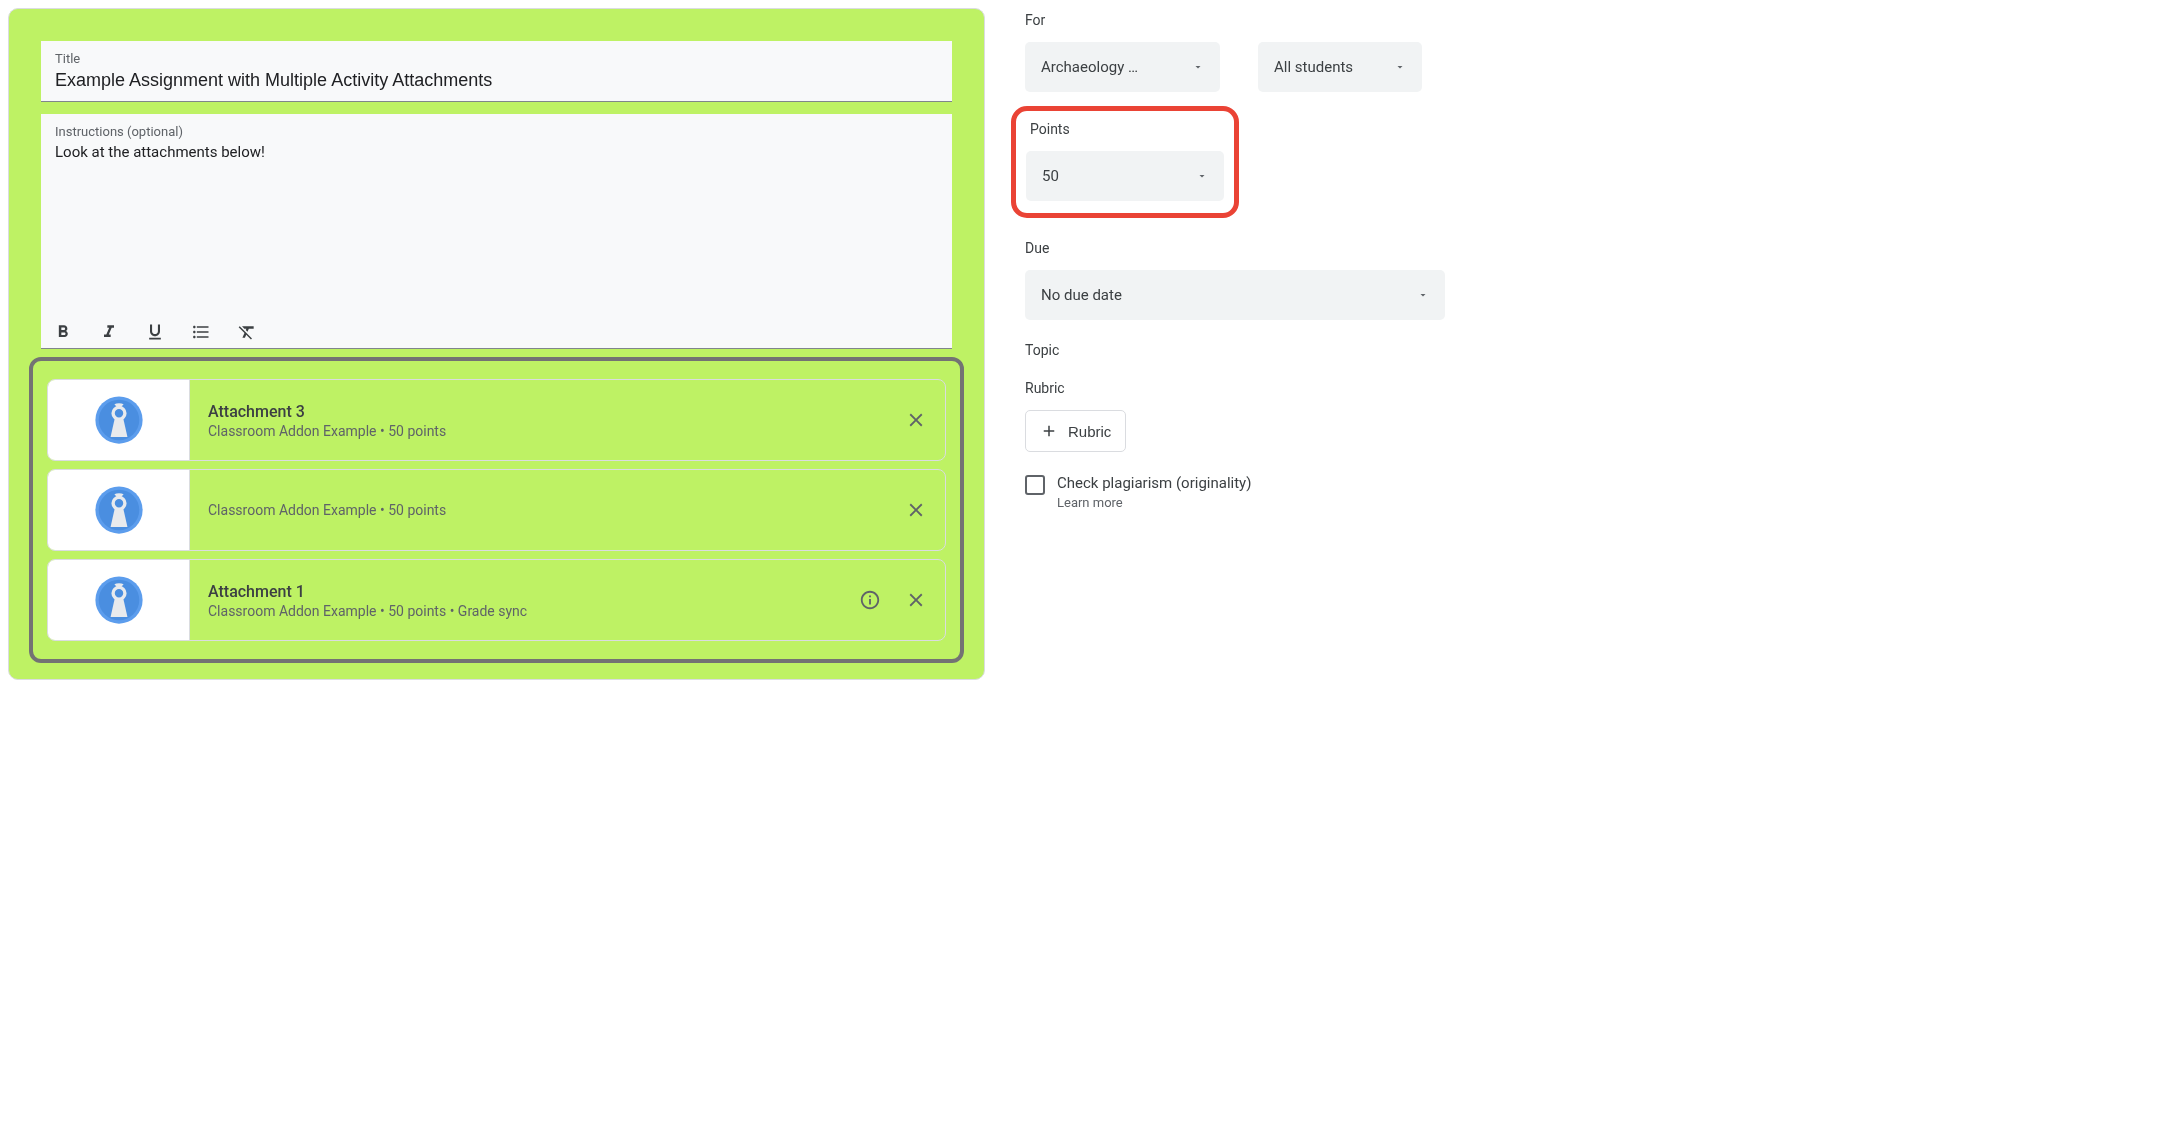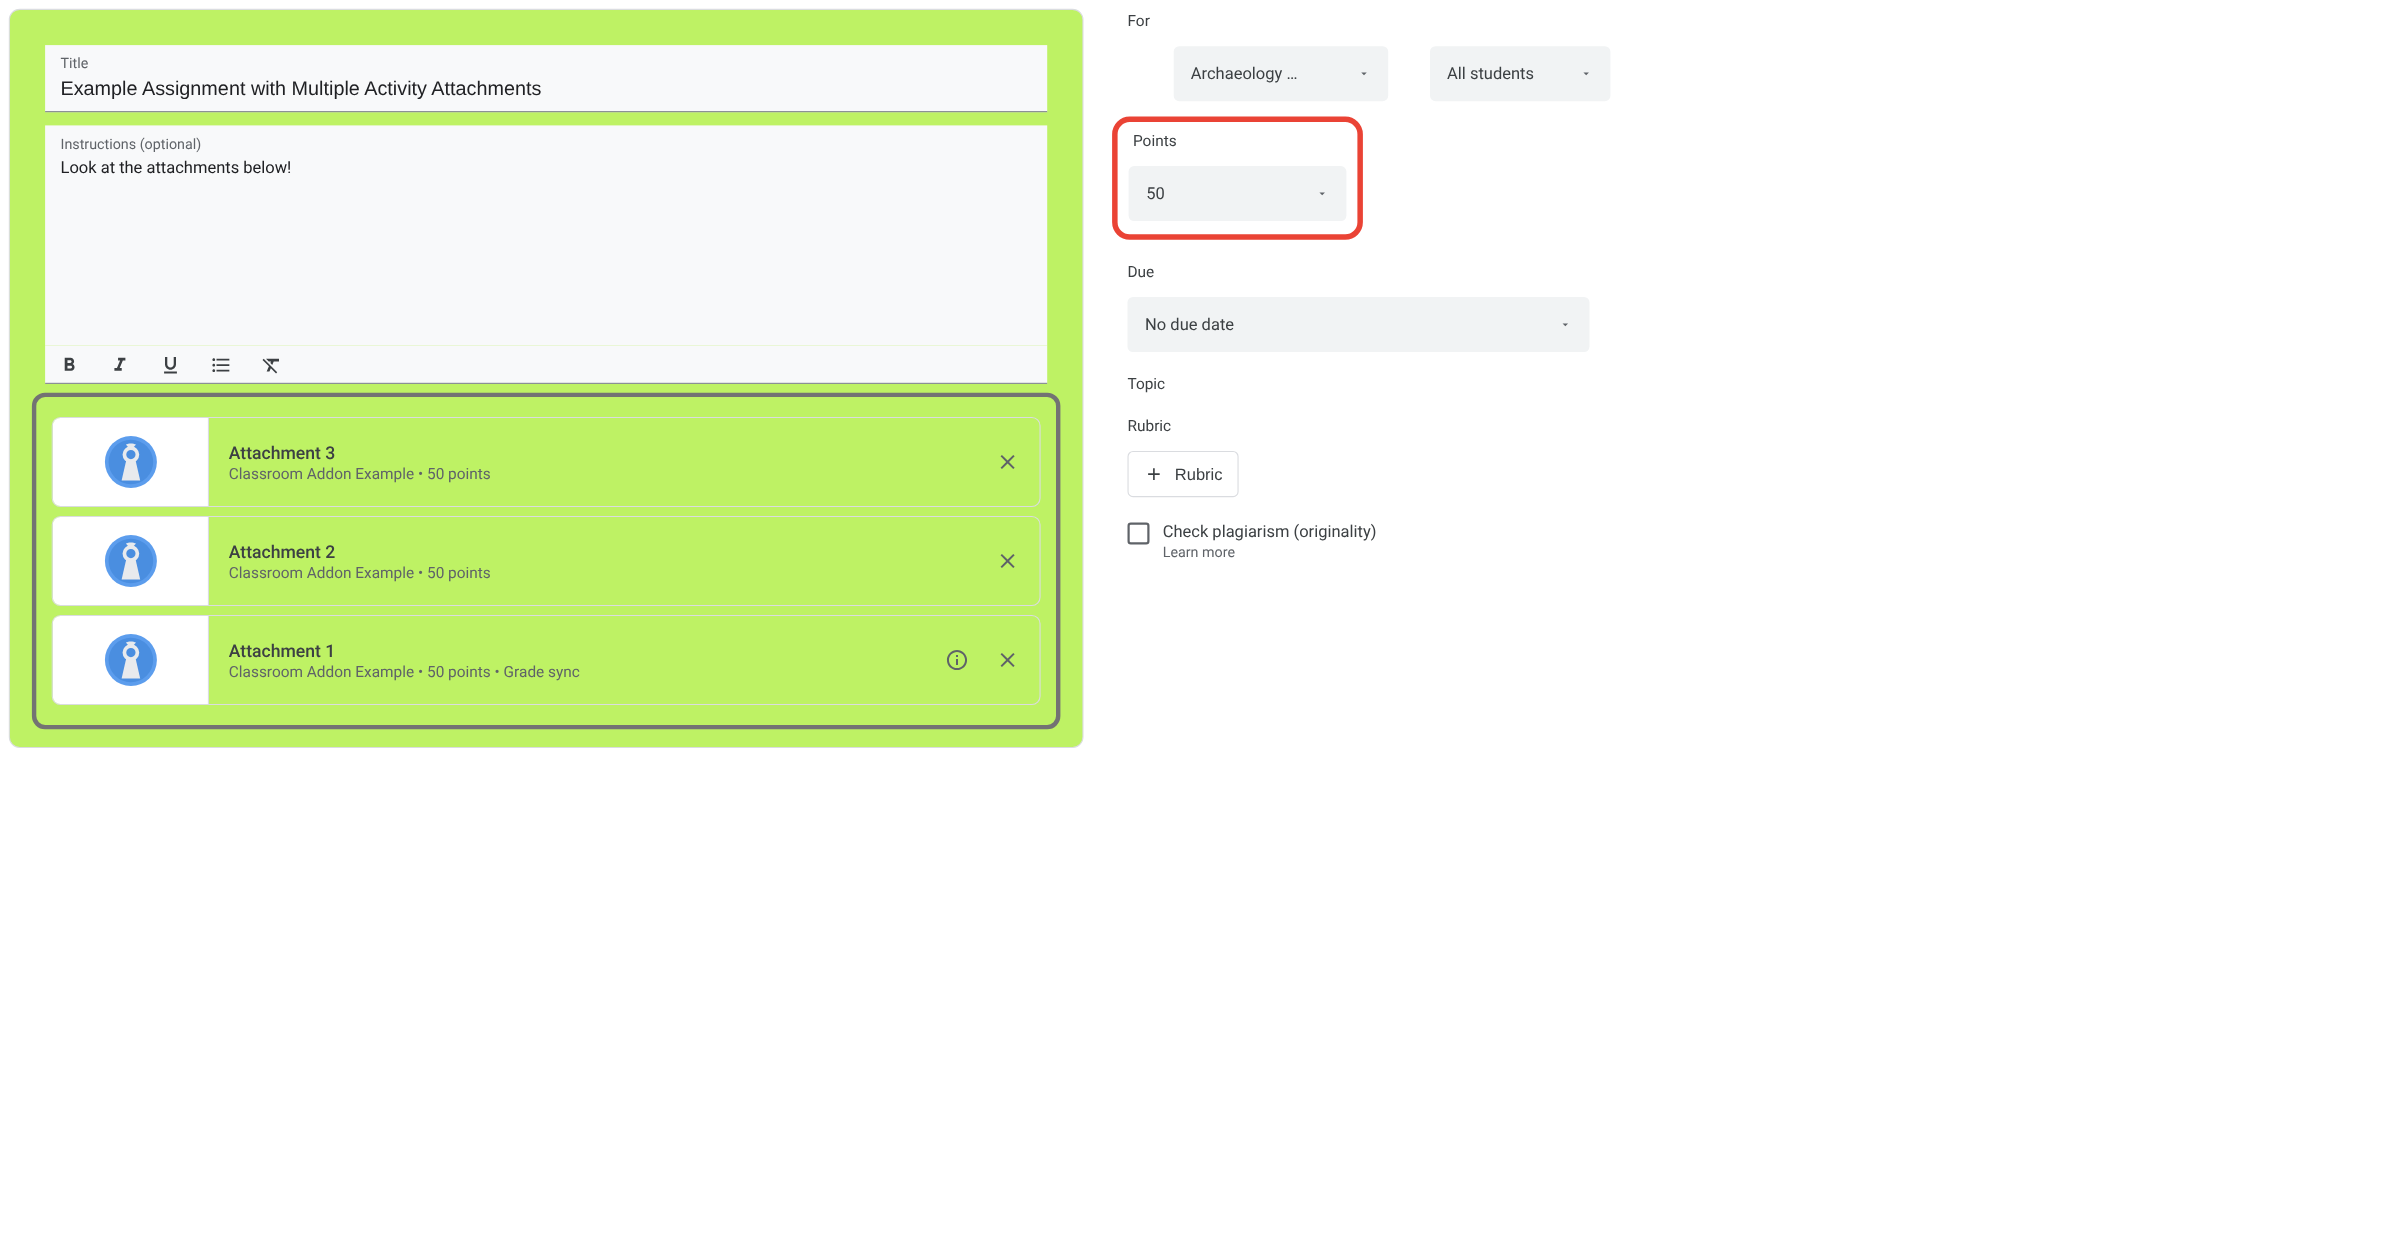--- a/index.html
+++ b/index.html
@@ -130,21 +130,20 @@
   }
   .side-label {
     font-size: 14px;
     color: #3c4043;
     margin-bottom: 14px;
     margin-top: 22px;
   }
   .side-row {
     display:flex;
     gap: 38px;
-    justify-content: center;
   }
   .select-chip {
     background: #f1f3f4;
     border-radius: 5px;
     height: 50px;
     display: flex;
     align-items: center;
     justify-content: space-between;
     padding: 0 16px;
     color: #3c4043;
@@ -276,21 +275,20 @@
   <circle cx="32" cy="32" r="28" fill="#5c9ded"></circle>
   <circle cx="32" cy="32" r="24" fill="#4a8ee0"></circle>
   <g fill="#e8eaed">
     <path d="M32 12c-2 0-4 .4-5.5 1.2L31 18h2l4.5-4.8C36 12.4 34 12 32 12z"></path>
     <circle cx="32" cy="24" r="7" fill="none" stroke="#e8eaed" stroke-width="4"></circle>
     <path d="M27 30 L22 52 L42 52 L37 30 Z"></path>
   </g>
 </svg>
             </div>
     <div class="attach-body">
-      <div class="attach-title">Attachment 2</div>
       <div class="attach-sub">Classroom Addon Example • 50 points</div>
     </div>
     <div class="attach-actions">
 
       <span class="icon-btn">
                 <svg width="22" height="22" viewBox="0 0 24 24">
                   <path fill="currentColor" d="M19 6.41L17.59 5 12 10.59 6.41 5 5 6.41 10.59 12 5 17.59 6.41 19 12 13.41 17.59 19 19 17.59 13.41 12z"></path>
                 </svg>
               </span>
     </div>

